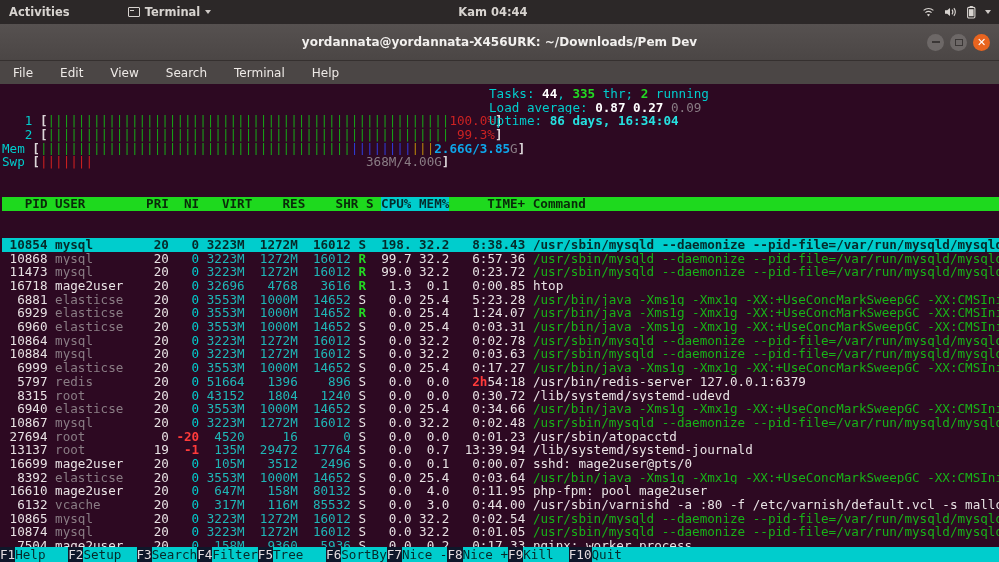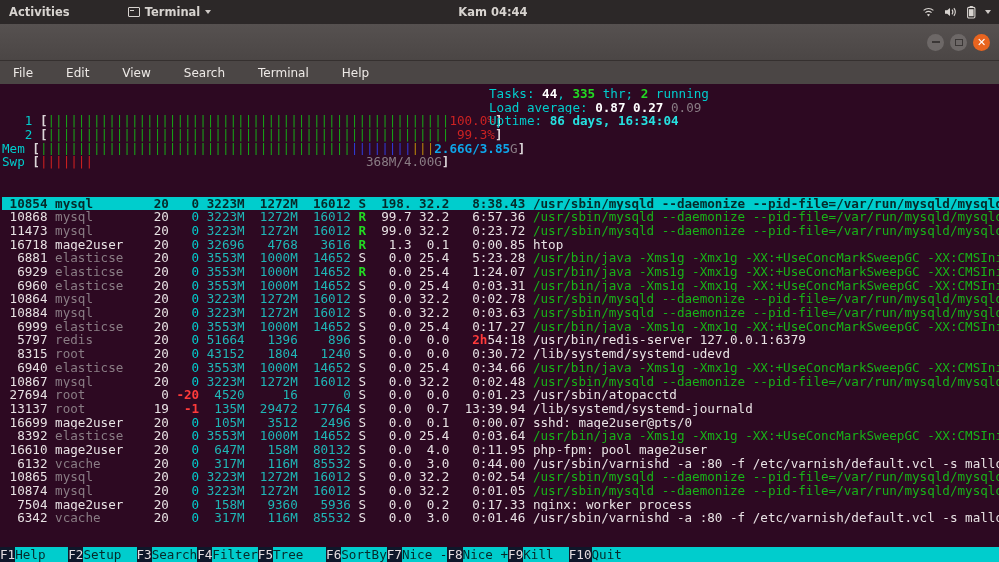--- a/index.html
+++ b/index.html
@@ -55,21 +55,21 @@
     font-family:"DejaVu Sans",sans-serif;
   }
   .wbtn.close{background:#e8641f;color:#fff;font-size:11px;font-weight:bold;}
   .wbtn i{font-style:normal;display:block;}
   .wbtn .min{width:8px;height:2px;background:#3b3736;}
   .wbtn .max{width:8px;height:7px;border:1.6px solid #3b3736;}
 
   
   #menubar{
     height:23px;width:999px;background:#4b4645;
-    display:flex;align-items:center;padding-left:6px;gap:19px;
+    display:flex;align-items:center;padding-left:6px;gap:13px;
     font-family:"DejaVu Sans","Liberation Sans",sans-serif;
     font-size:12px;color:#eeeae7;
   }
   #menubar .mi{padding:2px 7px;border-radius:2px;}
 
   
   #terminal{
     width:999px;height:478px;background:#2d0922;
     padding:3px 0 0 2px;position:relative;
     font-family:"DejaVu Sans Mono","Liberation Mono",monospace;
@@ -147,20 +147,21 @@
           <rect x="0.6" y="1.4" width="7.3" height="10.6" rx="1.2" stroke="#d8d4d0" stroke-width="1.1" fill="none"></rect>
           <rect x="2.8" y="0" width="3" height="1.6" fill="#d8d4d0"></rect>
           <rect x="1.9" y="3.2" width="4.7" height="7" fill="#d8d4d0"></rect>
         </svg>
     </span>
     <span class="caret-dn"></span>
   </div>
 </div>
 
 <div id="titlebar">
+  <span>yordannata@yordannata-X456URK: ~/Downloads/Pem Dev</span>
   <div id="winbuttons">
     <span class="wbtn">
         <i class="min"></i>
       </span>
     <span class="wbtn">
         <i class="max"></i>
       </span>
     <span class="wbtn close">
         <i>✕</i>
       </span>
@@ -171,15 +172,16 @@
   <span class="mi">File</span>
   <span class="mi">Edit</span>
   <span class="mi">View</span>
   <span class="mi">Search</span>
   <span class="mi">Terminal</span>
   <span class="mi">Help</span>
 </div>
 
 <div id="terminal">
   <div id="meters"><div class="row"><span class="c-cyan">   1 </span><span class="c-brk">[</span><span class="bar-g">|||||||||||||||||||||||||||||||||||||||||||||||||||||</span><span style="color:#cc2222">100.0%</span><span class="c-brk">]</span></div><div class="row"><span class="c-cyan">   2 </span><span class="c-brk">[</span><span class="bar-g">|||||||||||||||||||||||||||||||||||||||||||||||||||||</span><span style="color:#cc2222"> 99.3%</span><span class="c-brk">]</span></div><div class="row"><span class="c-cyan">Mem </span><span class="c-brk">[</span><span class="bar-g">|||||||||||||||||||||||||||||||||||||||||</span><span class="bar-b">||||||||</span><span class="bar-y">|||</span><span class="c-yellowb">2.66G/3.85</span><span class="c-gray">G</span><span class="c-brk">]</span></div><div class="row"><span class="c-cyan">Swp </span><span class="c-brk">[</span><span class="bar-r">|||||||</span><span class="c-gray">                                    368M/4.00G</span><span class="c-brk">]</span></div></div>
+  <div id="hdrrow"><div class="row hdr"><span>   PID USER        PRI  NI   VIRT    RES    SHR S </span><span class="sortcol">CPU%</span><span class="sortcol"> MEM%</span><span>     TIME+ Command                                   </span></div></div>
   <div id="proclist"><div class="row sel"><span class="c-white"> 10854</span><span> </span><span class="c-white">mysql    </span><span class="c-white">    20</span><span class="c-cyan">   0</span><span class="c-shr"> 3223M</span><span class="c-shr">  1272M</span><span class="c-shr">  16012</span><span> </span><span class="c-white">S</span><span class="c-white">  198.</span><span class="c-white"> 32.2</span><span> </span><span class="c-white">  8:38.43</span><span> </span><span class="c-green">/usr/sbin/mysqld --daemonize --pid-file=/var/run/mysqld/mysqld.pid</span></div><div class="row"><span class="c-white"> 10868</span><span> </span><span class="c-gray">mysql    </span><span class="c-white">    20</span><span class="c-cyan">   0</span><span class="c-shr"> 3223M</span><span class="c-shr">  1272M</span><span class="c-shr">  16012</span><span> </span><span class="c-greenb">R</span><span class="c-white">  99.7</span><span class="c-white"> 32.2</span><span> </span><span class="c-white">  6:57.36</span><span> </span><span class="c-green">/usr/sbin/mysqld --daemonize --pid-file=/var/run/mysqld/mysqld.pid</span></div><div class="row"><span class="c-white"> 11473</span><span> </span><span class="c-gray">mysql    </span><span class="c-white">    20</span><span class="c-cyan">   0</span><span class="c-shr"> 3223M</span><span class="c-shr">  1272M</span><span class="c-shr">  16012</span><span> </span><span class="c-greenb">R</span><span class="c-white">  99.0</span><span class="c-white"> 32.2</span><span> </span><span class="c-white">  0:23.72</span><span> </span><span class="c-green">/usr/sbin/mysqld --daemonize --pid-file=/var/run/mysqld/mysqld.pid</span></div><div class="row"><span class="c-white"> 16718</span><span> </span><span class="c-white">mage2user</span><span class="c-white">    20</span><span class="c-cyan">   0</span><span class="c-shr"> 32696</span><span class="c-shr">   4768</span><span class="c-shr">   3616</span><span> </span><span class="c-greenb">R</span><span class="c-white">   1.3</span><span class="c-white">  0.1</span><span> </span><span class="c-white">  0:00.85</span><span> </span><span class="c-white">htop</span></div><div class="row"><span class="c-white">  6881</span><span> </span><span class="c-gray">elasticse</span><span class="c-white">    20</span><span class="c-cyan">   0</span><span class="c-shr"> 3553M</span><span class="c-shr">  1000M</span><span class="c-shr">  14652</span><span> </span><span class="c-white">S</span><span class="c-white">   0.0</span><span class="c-white"> 25.4</span><span> </span><span class="c-white">  5:23.28</span><span> </span><span class="c-green">/usr/bin/java -Xms1g -Xmx1g -XX:+UseConcMarkSweepGC -XX:CMSInitiatingOccupancyFraction=</span></div><div class="row"><span class="c-white">  6929</span><span> </span><span class="c-gray">elasticse</span><span class="c-white">    20</span><span class="c-cyan">   0</span><span class="c-shr"> 3553M</span><span class="c-shr">  1000M</span><span class="c-shr">  14652</span><span> </span><span class="c-greenb">R</span><span class="c-white">   0.0</span><span class="c-white"> 25.4</span><span> </span><span class="c-white">  1:24.07</span><span> </span><span class="c-green">/usr/bin/java -Xms1g -Xmx1g -XX:+UseConcMarkSweepGC -XX:CMSInitiatingOccupancyFraction=</span></div><div class="row"><span class="c-white">  6960</span><span> </span><span class="c-gray">elasticse</span><span class="c-white">    20</span><span class="c-cyan">   0</span><span class="c-shr"> 3553M</span><span class="c-shr">  1000M</span><span class="c-shr">  14652</span><span> </span><span class="c-white">S</span><span class="c-white">   0.0</span><span class="c-white"> 25.4</span><span> </span><span class="c-white">  0:03.31</span><span> </span><span class="c-green">/usr/bin/java -Xms1g -Xmx1g -XX:+UseConcMarkSweepGC -XX:CMSInitiatingOccupancyFraction=</span></div><div class="row"><span class="c-white"> 10864</span><span> </span><span class="c-gray">mysql    </span><span class="c-white">    20</span><span class="c-cyan">   0</span><span class="c-shr"> 3223M</span><span class="c-shr">  1272M</span><span class="c-shr">  16012</span><span> </span><span class="c-white">S</span><span class="c-white">   0.0</span><span class="c-white"> 32.2</span><span> </span><span class="c-white">  0:02.78</span><span> </span><span class="c-green">/usr/sbin/mysqld --daemonize --pid-file=/var/run/mysqld/mysqld.pid</span></div><div class="row"><span class="c-white"> 10884</span><span> </span><span class="c-gray">mysql    </span><span class="c-white">    20</span><span class="c-cyan">   0</span><span class="c-shr"> 3223M</span><span class="c-shr">  1272M</span><span class="c-shr">  16012</span><span> </span><span class="c-white">S</span><span class="c-white">   0.0</span><span class="c-white"> 32.2</span><span> </span><span class="c-white">  0:03.63</span><span> </span><span class="c-green">/usr/sbin/mysqld --daemonize --pid-file=/var/run/mysqld/mysqld.pid</span></div><div class="row"><span class="c-white">  6999</span><span> </span><span class="c-gray">elasticse</span><span class="c-white">    20</span><span class="c-cyan">   0</span><span class="c-shr"> 3553M</span><span class="c-shr">  1000M</span><span class="c-shr">  14652</span><span> </span><span class="c-white">S</span><span class="c-white">   0.0</span><span class="c-white"> 25.4</span><span> </span><span class="c-white">  0:17.27</span><span> </span><span class="c-green">/usr/bin/java -Xms1g -Xmx1g -XX:+UseConcMarkSweepGC -XX:CMSInitiatingOccupancyFraction=</span></div><div class="row"><span class="c-white">  5797</span><span> </span><span class="c-gray">redis    </span><span class="c-white">    20</span><span class="c-cyan">   0</span><span class="c-shr"> 51664</span><span class="c-shr">   1396</span><span class="c-shr">    896</span><span> </span><span class="c-white">S</span><span class="c-white">   0.0</span><span class="c-white">  0.0</span><span> </span><span class="c-white">  </span><span class="c-redb">2h</span><span class="c-white">54:18</span><span> </span><span class="c-white">/usr/bin/redis-server 127.0.0.1:6379</span></div><div class="row"><span class="c-white">  8315</span><span> </span><span class="c-gray">root     </span><span class="c-white">    20</span><span class="c-cyan">   0</span><span class="c-shr"> 43152</span><span class="c-shr">   1804</span><span class="c-shr">   1240</span><span> </span><span class="c-white">S</span><span class="c-white">   0.0</span><span class="c-white">  0.0</span><span> </span><span class="c-white">  0:30.72</span><span> </span><span class="c-white">/lib/systemd/systemd-udevd</span></div><div class="row"><span class="c-white">  6940</span><span> </span><span class="c-gray">elasticse</span><span class="c-white">    20</span><span class="c-cyan">   0</span><span class="c-shr"> 3553M</span><span class="c-shr">  1000M</span><span class="c-shr">  14652</span><span> </span><span class="c-white">S</span><span class="c-white">   0.0</span><span class="c-white"> 25.4</span><span> </span><span class="c-white">  0:34.66</span><span> </span><span class="c-green">/usr/bin/java -Xms1g -Xmx1g -XX:+UseConcMarkSweepGC -XX:CMSInitiatingOccupancyFraction=</span></div><div class="row"><span class="c-white"> 10867</span><span> </span><span class="c-gray">mysql    </span><span class="c-white">    20</span><span class="c-cyan">   0</span><span class="c-shr"> 3223M</span><span class="c-shr">  1272M</span><span class="c-shr">  16012</span><span> </span><span class="c-white">S</span><span class="c-white">   0.0</span><span class="c-white"> 32.2</span><span> </span><span class="c-white">  0:02.48</span><span> </span><span class="c-green">/usr/sbin/mysqld --daemonize --pid-file=/var/run/mysqld/mysqld.pid</span></div><div class="row"><span class="c-white"> 27694</span><span> </span><span class="c-gray">root     </span><span class="c-white">     0</span><span class="c-redb"> -20</span><span class="c-shr">  4520</span><span class="c-shr">     16</span><span class="c-shr">      0</span><span> </span><span class="c-white">S</span><span class="c-white">   0.0</span><span class="c-white">  0.0</span><span> </span><span class="c-white">  0:01.23</span><span> </span><span class="c-white">/usr/sbin/atopacctd</span></div><div class="row"><span class="c-white"> 13137</span><span> </span><span class="c-gray">root     </span><span class="c-white">    19</span><span class="c-redb">  -1</span><span class="c-shr">  135M</span><span class="c-shr">  29472</span><span class="c-shr">  17764</span><span> </span><span class="c-white">S</span><span class="c-white">   0.0</span><span class="c-white">  0.7</span><span> </span><span class="c-white"> 13:39.94</span><span> </span><span class="c-white">/lib/systemd/systemd-journald</span></div><div class="row"><span class="c-white"> 16699</span><span> </span><span class="c-white">mage2user</span><span class="c-white">    20</span><span class="c-cyan">   0</span><span class="c-shr">  105M</span><span class="c-shr">   3512</span><span class="c-shr">   2496</span><span> </span><span class="c-white">S</span><span class="c-white">   0.0</span><span class="c-white">  0.1</span><span> </span><span class="c-white">  0:00.07</span><span> </span><span class="c-white">sshd: mage2user@pts/0</span></div><div class="row"><span class="c-white">  8392</span><span> </span><span class="c-gray">elasticse</span><span class="c-white">    20</span><span class="c-cyan">   0</span><span class="c-shr"> 3553M</span><span class="c-shr">  1000M</span><span class="c-shr">  14652</span><span> </span><span class="c-white">S</span><span class="c-white">   0.0</span><span class="c-white"> 25.4</span><span> </span><span class="c-white">  0:03.64</span><span> </span><span class="c-green">/usr/bin/java -Xms1g -Xmx1g -XX:+UseConcMarkSweepGC -XX:CMSInitiatingOccupancyFraction=</span></div><div class="row"><span class="c-white"> 16610</span><span> </span><span class="c-white">mage2user</span><span class="c-white">    20</span><span class="c-cyan">   0</span><span class="c-shr">  647M</span><span class="c-shr">   158M</span><span class="c-shr">  80132</span><span> </span><span class="c-white">S</span><span class="c-white">   0.0</span><span class="c-white">  4.0</span><span> </span><span class="c-white">  0:11.95</span><span> </span><span class="c-white">php-fpm: pool mage2user</span></div><div class="row"><span class="c-white">  6132</span><span> </span><span class="c-gray">vcache   </span><span class="c-white">    20</span><span class="c-cyan">   0</span><span class="c-shr">  317M</span><span class="c-shr">   116M</span><span class="c-shr">  85532</span><span> </span><span class="c-white">S</span><span class="c-white">   0.0</span><span class="c-white">  3.0</span><span> </span><span class="c-white">  0:44.00</span><span> </span><span class="c-white">/usr/sbin/varnishd -a :80 -f /etc/varnish/default.vcl -s malloc,256m</span></div><div class="row"><span class="c-white"> 10865</span><span> </span><span class="c-gray">mysql    </span><span class="c-white">    20</span><span class="c-cyan">   0</span><span class="c-shr"> 3223M</span><span class="c-shr">  1272M</span><span class="c-shr">  16012</span><span> </span><span class="c-white">S</span><span class="c-white">   0.0</span><span class="c-white"> 32.2</span><span> </span><span class="c-white">  0:02.54</span><span> </span><span class="c-green">/usr/sbin/mysqld --daemonize --pid-file=/var/run/mysqld/mysqld.pid</span></div><div class="row"><span class="c-white"> 10874</span><span> </span><span class="c-gray">mysql    </span><span class="c-white">    20</span><span class="c-cyan">   0</span><span class="c-shr"> 3223M</span><span class="c-shr">  1272M</span><span class="c-shr">  16012</span><span> </span><span class="c-white">S</span><span class="c-white">   0.0</span><span class="c-white"> 32.2</span><span> </span><span class="c-white">  0:01.05</span><span> </span><span class="c-green">/usr/sbin/mysqld --daemonize --pid-file=/var/run/mysqld/mysqld.pid</span></div><div class="row"><span class="c-white">  7504</span><span> </span><span class="c-white">mage2user</span><span class="c-white">    20</span><span class="c-cyan">   0</span><span class="c-shr">  158M</span><span class="c-shr">   9360</span><span class="c-shr">   5936</span><span> </span><span class="c-white">S</span><span class="c-white">   0.0</span><span class="c-white">  0.2</span><span> </span><span class="c-white">  0:17.33</span><span> </span><span class="c-white">nginx: worker process</span></div><div class="row"><span class="c-white">  6342</span><span> </span><span class="c-gray">vcache   </span><span class="c-white">    20</span><span class="c-cyan">   0</span><span class="c-shr">  317M</span><span class="c-shr">   116M</span><span class="c-shr">  85532</span><span> </span><span class="c-white">S</span><span class="c-white">   0.0</span><span class="c-white">  3.0</span><span> </span><span class="c-white">  0:01.46</span><span> </span><span class="c-white">/usr/sbin/varnishd -a :80 -f /etc/varnish/default.vcl -s malloc,256m</span></div></div>
   <div id="fnbar"><span class="fk">F1</span><span>Help   </span><span class="fk">F2</span><span>Setup  </span><span class="fk">F3</span><span>Search</span><span class="fk">F4</span><span>Filter</span><span class="fk">F5</span><span>Tree   </span><span class="fk">F6</span><span>SortBy</span><span class="fk">F7</span><span>Nice -</span><span class="fk">F8</span><span>Nice +</span><span class="fk">F9</span><span>Kill  </span><span class="fk">F10</span><span>Quit</span><span>                                                 </span></div>
 <div style="position: absolute; left: 489px; top: 3px;"><div class="row"><span class="c-cyan">Tasks: </span><span class="c-whiteb">44</span><span class="c-cyan">, </span><span class="c-greenb">335</span><span class="c-cyan"> thr; </span><span class="c-greenb">2</span><span class="c-cyan"> running</span></div><div class="row"><span class="c-cyan">Load average: </span><span class="c-whiteb">0.87</span><span class="c-cyan"> </span><span class="c-whiteb">0.27</span><span class="c-cyan"> </span><span class="c-gray">0.09</span></div><div class="row"><span class="c-cyan">Uptime: </span><span class="c-cyanb">86 days, 16:34:04</span></div></div></div>
 
 </body></html>

